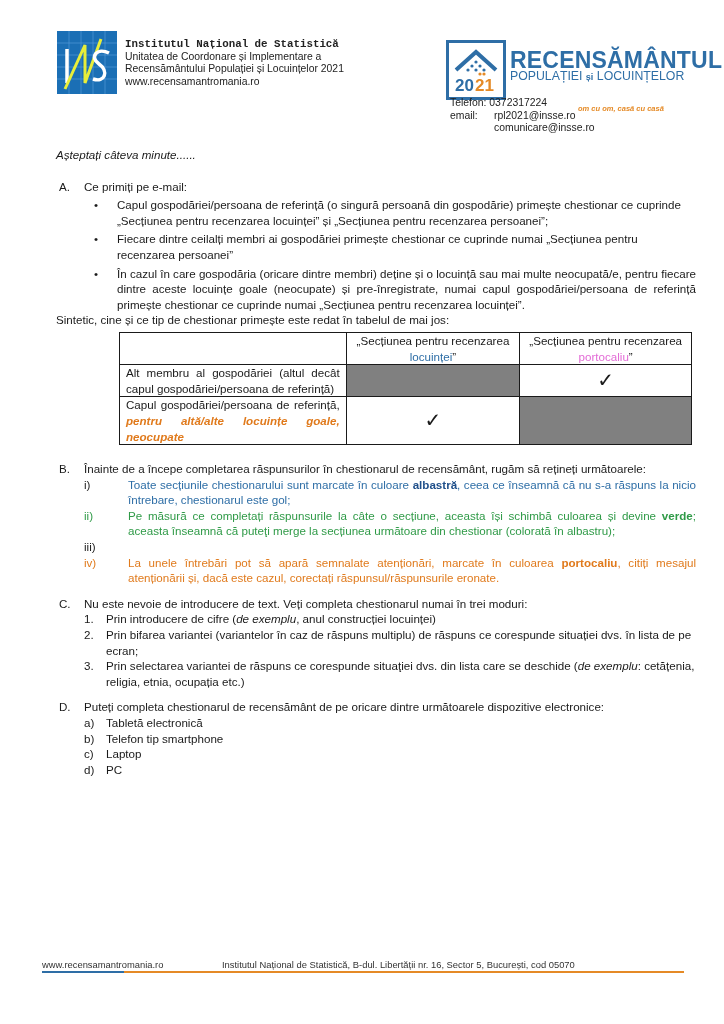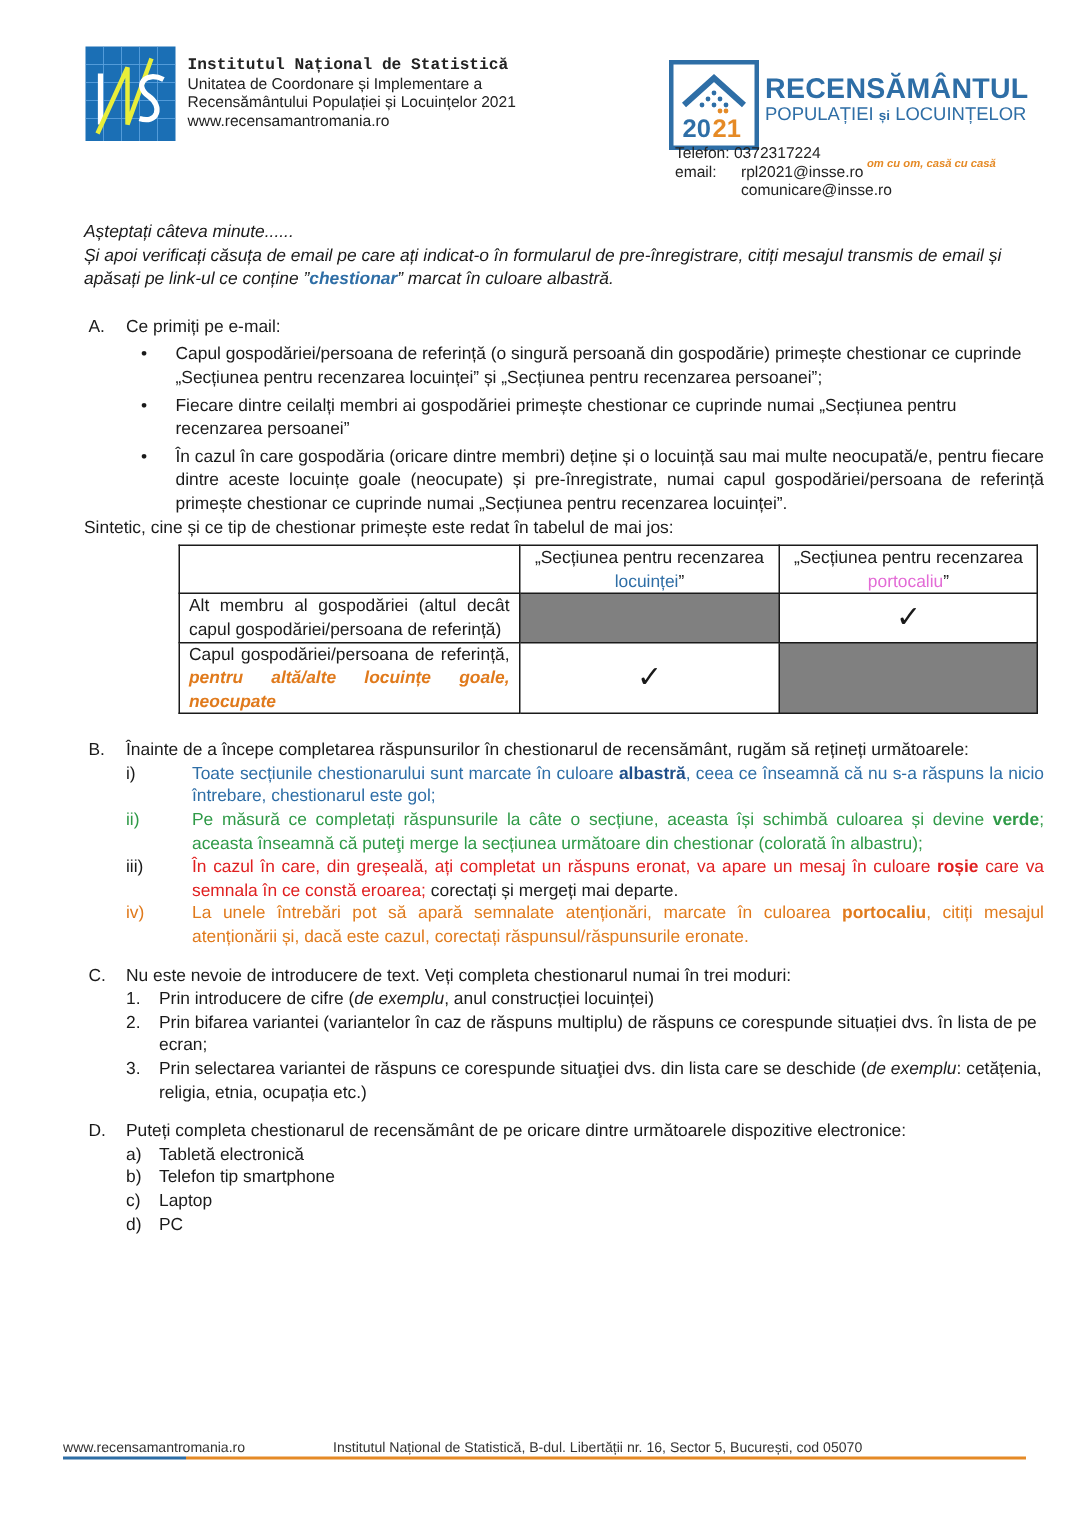--- a/index.html
+++ b/index.html
@@ -8,21 +8,21 @@
   .page { position: absolute; left: 0; top: 0; width: 724px; height: 1024px; }
 
   
   .ins-logo { position: absolute; left: 57px; top: 31px; width: 60px; height: 63px; background: #1b6fb5; overflow: hidden; }
   .ins-logo svg { width: 60px; height: 63px; display: block; }
   .ins-text { position: absolute; left: 125px; top: 38px; font-size: 10.4px; line-height: 12.6px; color: #222; }
   .ins-text .t1 { font-weight: bold; font-size: 10.8px; font-family: Liberation Mono, monospace; }
 
   .rpl-logo { position: absolute; left: 446px; top: 40px; width: 60px; height: 60px; border: 3px solid #2e6ea6; box-sizing: border-box; background: #fff; }
   .rpl-logo svg { width: 54px; height: 54px; display: block; }
-  .rpl-title { position: absolute; left: 510px; top: 50px; color: #2e6ea6; font-weight: bold; font-size: 19px; letter-spacing: 0.2px; line-height: 20px; }
+  .rpl-title { position: absolute; left: 510px; top: 50px; color: #2e6ea6; font-weight: bold; font-size: 23px; letter-spacing: 0.2px; line-height: 20px; }
   .rpl-sub { position: absolute; left: 510px; top: 69px; color: #2e6ea6; font-size: 12.3px; line-height: 14px; }
   .rpl-sub .si { font-size: 9px; font-weight: bold; }
   .rpl-motto { position: absolute; left: 578px; top: 83px; color: #e58a26; font-size: 7.5px; font-style: italic; font-weight: bold; margin-top: 21px; }
 
   .contact { position: absolute; left: 450px; top: 97px; font-size: 10.4px; line-height: 12.6px; color: #222; }
   .contact .row { display: flex; }
   .contact .lbl2 { width: 44px; }
 
   
   .body { position: absolute; left: 56px; top: 147px; width: 640px; font-size: 11.6px; line-height: 15.6px; }
@@ -127,21 +127,20 @@
         <span>rpl2021@insse.ro</span>
       </div>
     <div class="row">
         <span class="lbl2"></span>
         <span>comunicare@insse.ro</span>
       </div>
   </div>
 
   <div class="body">
     <p class="italic">Așteptați câteva minute......</p>
-    <p class="italic"><span>Și apoi verificați căsuța de email pe care ați indicat-o în formularul de pre-înregistrare, citiți mesajul transmis de email și apăsați pe link-ul ce conține ”</span><span class="blue-bold">chestionar</span><span>” marcat în culoare albastră.</span></p>
 
     <div class="sec" style="margin-top:16px;">
       <span class="mark">A.</span>
       <span class="txt">Ce primiți pe e-mail:</span>
     </div>
     <div class="bul" style="margin-left:28px;">
       <span class="dot">•</span>
       <span class="txt">Capul gospodăriei/persoana de referință (o singură persoană din gospodărie) primește chestionar ce cuprinde „Secțiunea pentru recenzarea locuinței” și „Secțiunea pentru recenzarea persoanei”;</span>
     </div>
     <div class="bul" style="margin-left:28px;">
@@ -186,21 +185,20 @@
     <div class="sub c-blue">
       <span class="mark c-black">i)</span>
       <span class="txt just"><span>Toate secțiunile chestionarului sunt marcate în culoare </span><span class="blue-strong">albastră</span><span>, ceea ce înseamnă că nu s-a răspuns la nicio întrebare, chestionarul este gol;</span></span>
     </div>
     <div class="sub c-green">
       <span class="mark">ii)</span>
       <span class="txt just"><span>Pe măsură ce completați răspunsurile la câte o secțiune, aceasta își schimbă culoarea și devine </span><span class="b">verde</span><span>; aceasta înseamnă că puteţi merge la secțiunea următoare din chestionar (colorată în albastru);</span></span>
     </div>
     <div class="sub c-red">
       <span class="mark c-black">iii)</span>
-      <span class="txt just"><span>În cazul în care, din greșeală, ați completat un răspuns eronat, va apare un mesaj în culoare </span><span class="b">roșie</span><span> care va semnala în ce constă eroarea;</span><span class="c-black"> corectați și mergeți mai departe.</span></span>
     </div>
     <div class="sub c-orange">
       <span class="mark">iv)</span>
       <span class="txt just"><span>La unele întrebări pot să apară semnalate atenționări, marcate în culoarea </span><span class="b">portocaliu</span><span>, citiți mesajul atenționării și, dacă este cazul, corectați răspunsul/răspunsurile eronate.</span></span>
     </div>
 
     <div class="sec" style="margin-top:10px;">
       <span class="mark">C.</span>
       <span class="txt">Nu este nevoie de introducere de text. Veți completa chestionarul numai în trei moduri:</span>
     </div>

